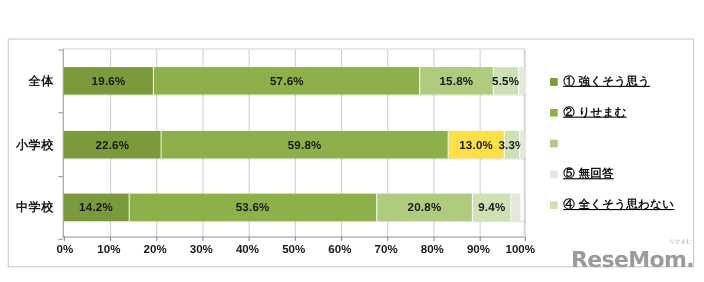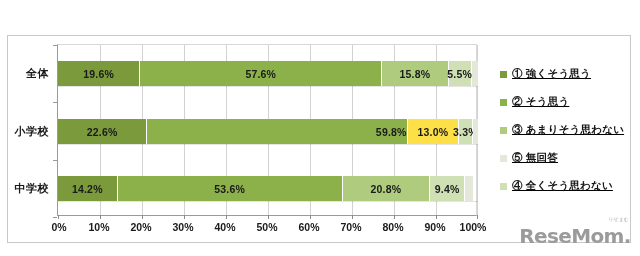--- a/index.html
+++ b/index.html
@@ -237,21 +237,21 @@
           <span class="seg-label">5.5%</span>
         </div>
         <div class="seg" style="width: 6.3px; background: rgb(227, 232, 218);">
           <span class="seg-label"></span>
         </div>
       </div>
       <div class="bar-row" style="top: 74px; width: 420px; height: 25px;">
         <div class="seg" style="width: 94.92px; background: rgb(122, 154, 60);">
           <span class="seg-label">22.6%</span>
         </div>
-        <div class="seg" style="width: 277px; background: rgb(140, 177, 74); justify-content: flex-end;">
+        <div class="seg" style="width: 277px; background: rgb(140, 177, 74);">
           <span class="seg-label">59.8%</span>
         </div>
         <div class="seg" style="width: 54.6px; background: #fde047;">
           <span class="seg-label">13.0%</span>
         </div>
         <div class="seg" style="width: 13.86px; background: rgb(207, 224, 180);">
           <span class="seg-label">3.3%</span>
         </div>
         <div class="seg" style="width: 5.46px; background: rgb(227, 232, 218);">
           <span class="seg-label"></span>
@@ -290,25 +290,24 @@
       <div class="x-label" style="left: 416px;">100%</div>
     </div>
 
   <div class="legend">
       <div class="legend-item">
         <span class="legend-swatch" style="background: rgb(122, 154, 60);"></span>
         <span class="legend-text">① 強くそう思う</span>
       </div>
       <div class="legend-item">
         <span class="legend-swatch" style="background: rgb(140, 177, 74);"></span>
-        <span class="legend-text">② そう思う</span>
+        <span class="legend-text">② りせまむ</span>
       </div>
       <div class="legend-item">
         <span class="legend-swatch" style="background: rgb(175, 203, 126);"></span>
-        <span class="legend-text">③ あまりそう思わない</span>
       </div>
       <div class="legend-item">
         <span class="legend-swatch" style="background: rgb(227, 232, 218);"></span>
         <span class="legend-text">⑤ 無回答</span>
       </div>
       <div class="legend-item">
         <span class="legend-swatch" style="background: rgb(207, 224, 180);"></span>
         <span class="legend-text">④ 全くそう思わない</span>
       </div>
     </div>

